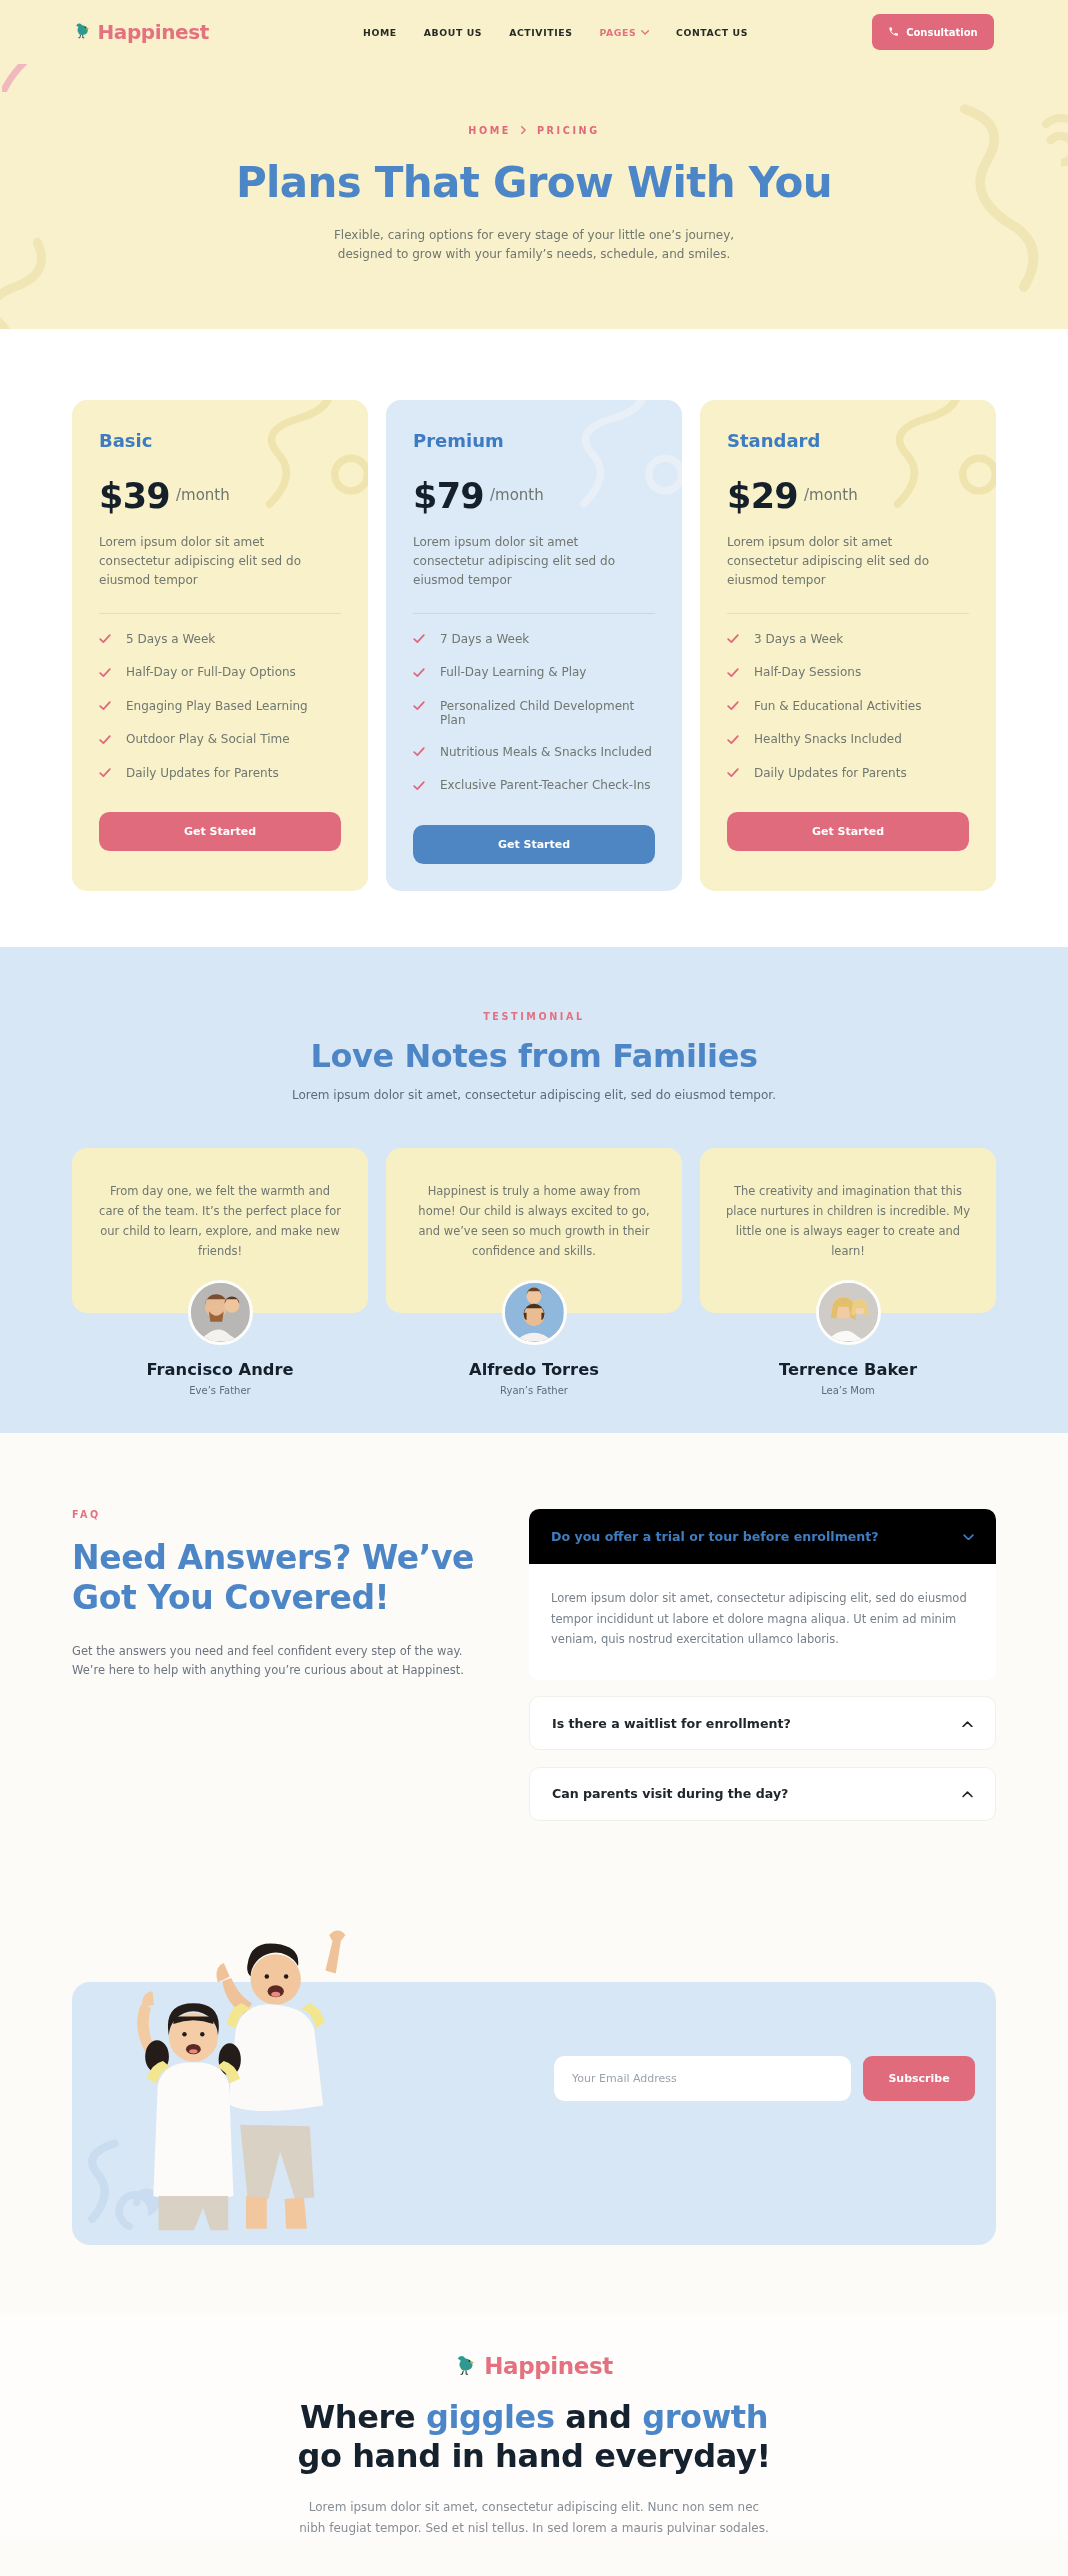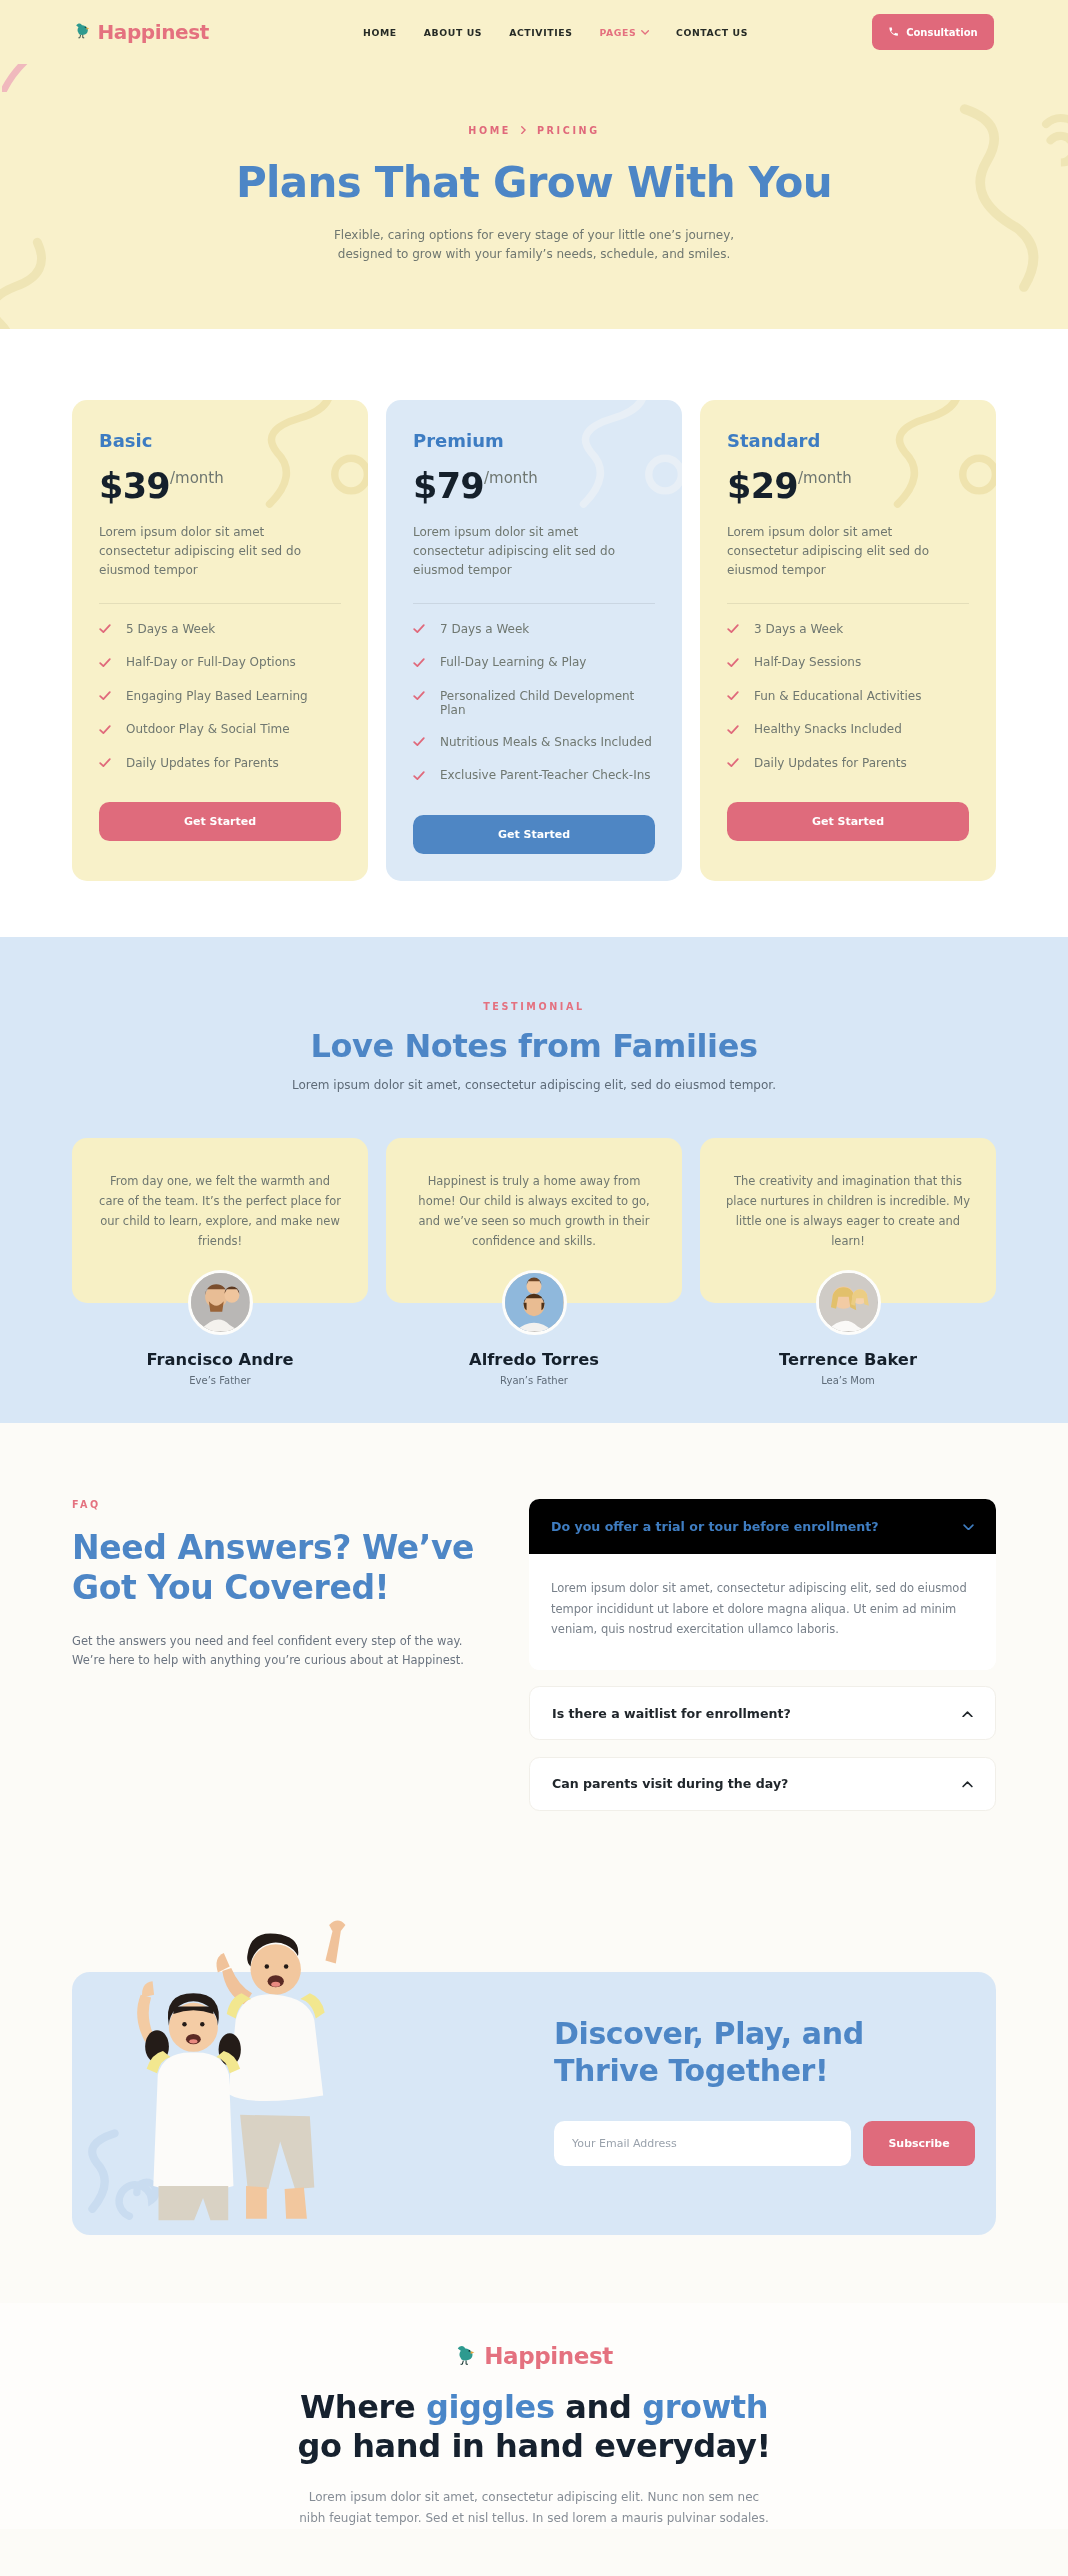--- a/index.html
+++ b/index.html
@@ -21,21 +21,21 @@
   .hero-title { margin-top:22px; font-size:42px; font-weight:800; color:#4D86C6; letter-spacing:-0.7px; }
   .hero-sub { margin:19px auto 0; max-width:430px; font-size:12px; line-height:1.6; color:#6F7770; }
 
   
   .pricing { background:#FFFFFF; padding:71px 72px 56px; display:grid; grid-template-columns:repeat(3,1fr); gap:18px; }
   .plan-card { border-radius:15px; padding:30px 27px 27px; position:relative; overflow:hidden; }
   .plan-card.yellow { background:#F8F1C9; }
   .plan-card.blue { background:#DCE9F6; }
   .plan-card .card-deco { position:absolute; top:-7.4px; right:-13.4px; }
   .plan-name { font-size:18px; font-weight:800; color:#3D7CC2; position:relative; }
-  .plan-price-row { margin-top:18px; display:flex; align-items:flex-start; position:relative; }
+  .plan-price-row { margin-top:28px; display:flex; align-items:center; gap:6px; position:relative; }
   .plan-price { font-size:35px; font-weight:800; color:#15202B; letter-spacing:-0.7px; line-height:1; }
   .plan-period { font-size:15px; color:#6E7670; padding-bottom:3.7px; }
   .plan-desc { margin-top:19px; font-size:12px; line-height:1.6; color:#6F7770; max-width:223px; position:relative; }
   .plan-divider { border:none; border-top:0.7px solid rgba(0,0,0,0.08); margin:22px 0 4.5px; }
   .plan-features { list-style:none; position:relative; }
   .plan-features li { display:flex; align-items:flex-start; gap:15px; margin-top:18px; font-size:12px; color:#6F7770; }
   .check-icon { flex:0 0 auto; margin-top:1.5px; }
   .btn-plan { margin-top:31px; width:100%; height:39px; border:none; border-radius:10.4px; font-size:11px; font-weight:700; color:#fff; cursor:pointer; font-family:inherit; position:relative; }
   .btn-plan.pink { background:#DF6B7C; }
   .btn-plan.blue { background:#4E86C4; }
@@ -434,21 +434,20 @@
         <ellipse cx="127" cy="169" rx="5.5" ry="3" fill="#E98A80"></ellipse>
         <circle cx="115" cy="146" r="3" fill="#241C18"></circle>
           <circle cx="139" cy="146" r="3" fill="#241C18"></circle>
         <path d="M127 184 q-40 -2 -48 30 l-6 150 q54 16 108 0 l-6 -150 q-8 -32 -48 -30 Z" fill="#FCFBF9"></path>
         <path d="M96 190 q-14 4 -18 22 l-14 -6 q6 -20 22 -24 Z" fill="#F2E78F"></path>
         <path d="M158 190 q14 4 18 22 l14 -6 q-6 -20 -22 -24 Z" fill="#F2E78F"></path>
         <path d="M80 364 l94 0 0 46 -24 0 -10 -30 -12 30 -48 0 Z" fill="#D9D2C4"></path>
       </g>
     </svg>
     <div class="cta-content">
-      <h2 class="cta-title">Discover, Play, and Thrive Together!</h2>
       <div class="cta-form">
         <input class="cta-input" type="text" placeholder="Your Email Address" style="">
         <button class="btn-subscribe">Subscribe</button>
       </div>
     </div>
   </div>
 </section>
 
 <footer class="footer">
   <div class="footer-top">

